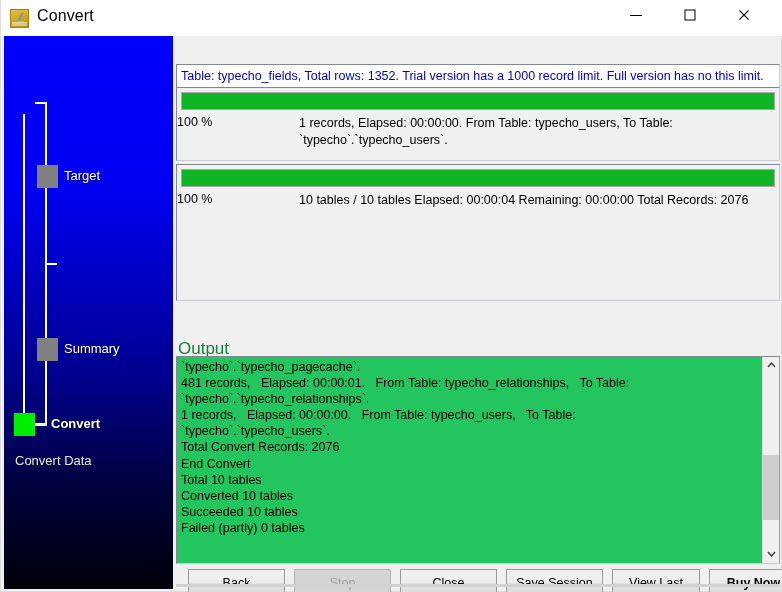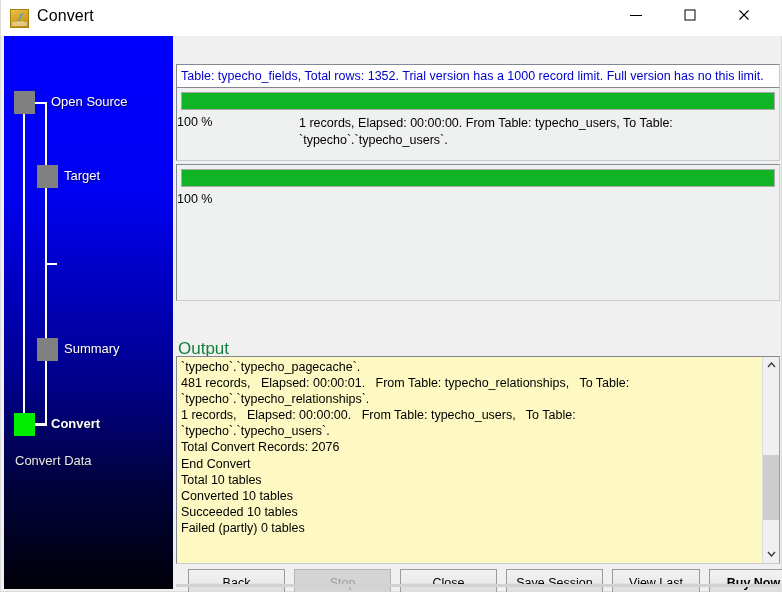--- a/index.html
+++ b/index.html
@@ -216,21 +216,21 @@
     position: absolute;
     left: 2px; top: 303px;
     font-size: 17px;
     color: #15803d;
   }
   #output-box {
     position: absolute;
     left: 0; top: 320px;
     width: 604px;
     height: 208px;
-    background: #fef9c3;
+    background: #22c55e;
     border: 1px solid #828790;
     border-right-color: #9aa0a8;
     border-bottom-color: #c8ccd2;
     box-sizing: border-box;
   }
   #output-text {
     position: absolute;
     left: 4px; top: 2px;
     width: 562px;
     font-size: 12.5px;
@@ -349,24 +349,20 @@
 
     <div class="connector" style="left:19px; top:78px; width:2px; height:310px;"></div>
     <div class="connector" style="left:41px; top:67px; width:2px; height:321px;"></div>
     <div class="connector" style="left:31px; top:66px; width:12px; height:2px;"></div>
     <div class="connector" style="left:41px; top:140px; width:12px; height:2px;"></div>
     <div class="connector" style="left:41px; top:227px; width:12px; height:2px;"></div>
     <div class="connector" style="left:41px; top:313px; width:12px; height:2px;"></div>
     <div class="connector" style="left:31px; top:388px; width:12px; height:2px;"></div>
     <div class="connector" style="left:19px; top:387px; width:24px; height:2px;"></div>
 
-    <div class="step" style="top:55px;">
-      <div class="node" style="left: 10px; background: rgb(128, 128, 128);"></div>
-      <div class="step-label" style="left:47px;">Open Source</div>
-    </div>
 
     <div class="step" style="top:129px;text-decoration:underline;">
       <div class="node" style="left: 33px; background: rgb(128, 128, 128);"></div>
       <div class="step-label" style="left:60px;">Target</div>
     </div>
 
 
     <div class="step" style="top:302px;">
       <div class="node" style="left: 33px; background: rgb(128, 128, 128);"></div>
       <div class="step-label" style="left:60px;">Summary</div>
@@ -390,20 +386,21 @@
       </div>
       <div class="prog-pct">100 %</div>
       <div class="prog-detail">1 records,   Elapsed: 00:00:00.   From Table: typecho_users,   To Table: `typecho`.`typecho_users`.</div>
     </div>
 
     <div id="prog2-wrap">
       <div class="progbar">
         <div class="fill" style="width: 100%; background: rgb(16, 181, 37);"></div>
       </div>
       <div class="prog-pct">100 %</div>
+      <div class="prog-detail">10 tables / 10 tables   Elapsed: 00:00:04   Remaining: 00:00:00   Total Records: 2076</div>
     </div>
 
     <div id="output-label">Output</div>
 
     <div id="output-box">
       <div id="output-text">`typecho`.`typecho_pagecache`.
 481 records,   Elapsed: 00:00:01.   From Table: typecho_relationships,   To Table:
 `typecho`.`typecho_relationships`.
 1 records,   Elapsed: 00:00:00.   From Table: typecho_users,   To Table:
 `typecho`.`typecho_users`.

